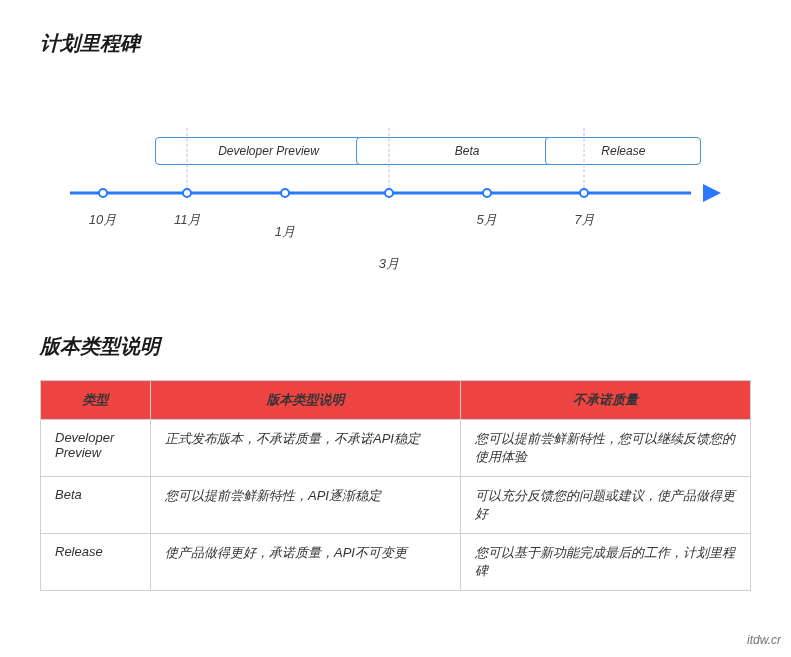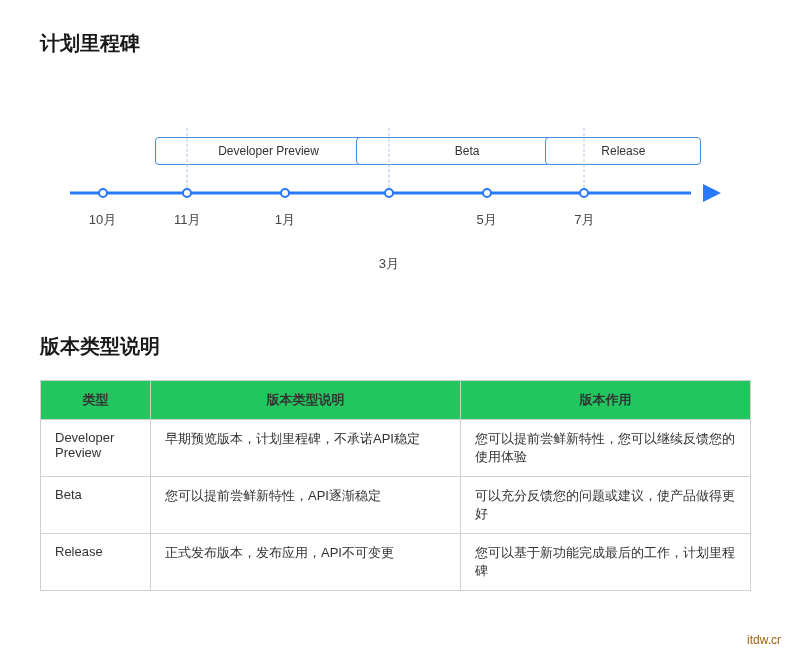--- a/index.html
+++ b/index.html
@@ -1,15 +1,15 @@
 <!DOCTYPE html>
 <html><head>
   <meta charset="utf-8">
   <style>
-    * { box-sizing: border-box; margin: 0; padding: 0; }
+    * { box-sizing: border-box; margin: 0; padding: 0; font-style: italic; }
     body {
       font-family: -apple-system, BlinkMacSystemFont, "Segoe UI", Arial, sans-serif;
       background: #fff;
       color: #333;
       padding: 30px 40px;
       font-size: 14px;
     }
     h2 {
       font-size: 20px;
       font-weight: 600;
@@ -102,21 +102,21 @@
     
     .table-section {
       margin-top: 24px;
     }
     table {
       width: 100%;
       border-collapse: collapse;
       border: 1px solid #d0d0d0;
     }
     thead tr {
-      background: #22c55e;
+      background: #ef4444;
     }
     th, td {
       border: 1px solid #d0d0d0;
       padding: 10px 14px;
       vertical-align: top;
       font-size: 13px;
       color: #333;
     }
     th {
       font-weight: 600;
@@ -124,21 +124,21 @@
     }
     .col-type { width: 110px; }
     .col-desc { width: 310px; }
     .col-use { }
 
     .watermark {
       position: fixed;
       bottom: 10px;
       right: 10px;
       font-size: 12px;
-      color: #a16207;
+      color: #737373;
     }
   </style>
 </head>
 <body>
 
 <div class="timeline-section">
   <h2>计划里程碑</h2>
 
   <div class="timeline-wrapper">
 
@@ -170,52 +170,52 @@
       <div class="dot" style="left:18%;"></div>
       <div class="dot" style="left:33%;"></div>
       <div class="dot" style="left:49%;"></div>
       <div class="dot" style="left:64%;"></div>
       <div class="dot" style="left:79%;"></div>
     </div>
 
     <div class="month-labels" style="height:22px; margin-top:8px;text-align:right;">
       <span class="month-label" style="left:5%;">10月</span>
       <span class="month-label" style="left:18%;">11月</span>
-      <span class="month-label" style="left:33%;">1月</span>
+      <span class="month-label" style="left:33%;margin-top:12px;">1月</span>
       <span class="month-label" style="left:49%;margin-top:44px;">3月</span>
       <span class="month-label" style="left:64%;">5月</span>
       <span class="month-label" style="left:79%;">7月</span>
     </div>
   </div>
 </div>
 
 <div class="table-section">
   <h2 style="margin-bottom:20px;">版本类型说明</h2>
 
   <table>
     <thead>
       <tr>
         <th class="col-type">类型</th>
         <th class="col-desc">版本类型说明</th>
-        <th class="col-use">版本作用</th>
+        <th class="col-use">不承诺质量</th>
       </tr>
     </thead>
     <tbody>
       <tr>
         <td>Developer Preview</td>
-        <td>早期预览版本，计划里程碑，不承诺API稳定</td>
+        <td>正式发布版本，不承诺质量，不承诺API稳定</td>
         <td>您可以提前尝鲜新特性，您可以继续反馈您的使用体验</td>
       </tr>
       <tr>
         <td>Beta</td>
         <td>您可以提前尝鲜新特性，API逐渐稳定</td>
         <td>可以充分反馈您的问题或建议，使产品做得更好</td>
       </tr>
       <tr>
         <td>Release</td>
-        <td>正式发布版本，发布应用，API不可变更</td>
+        <td>使产品做得更好，承诺质量，API不可变更</td>
         <td>您可以基于新功能完成最后的工作，计划里程碑</td>
       </tr>
     </tbody>
   </table>
 </div>
 
 <div class="watermark">itdw.cr</div>
 
 </body></html>

